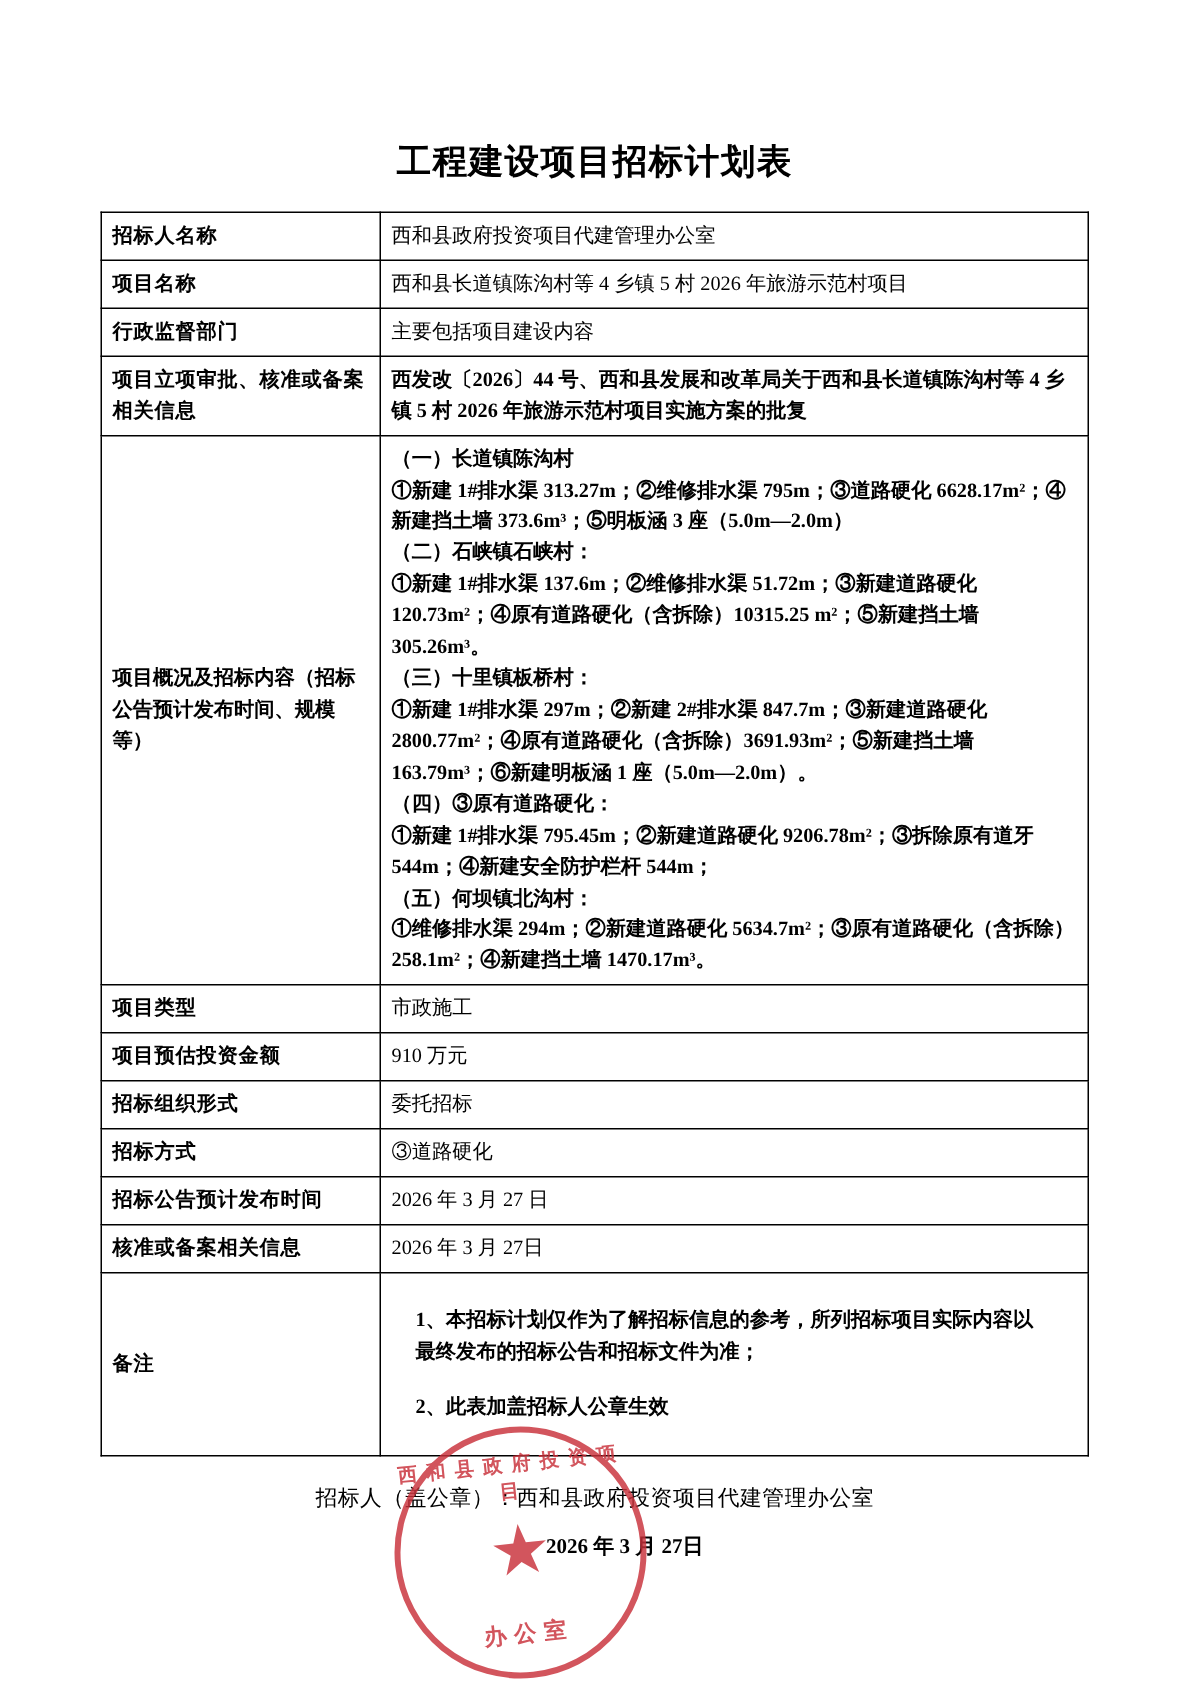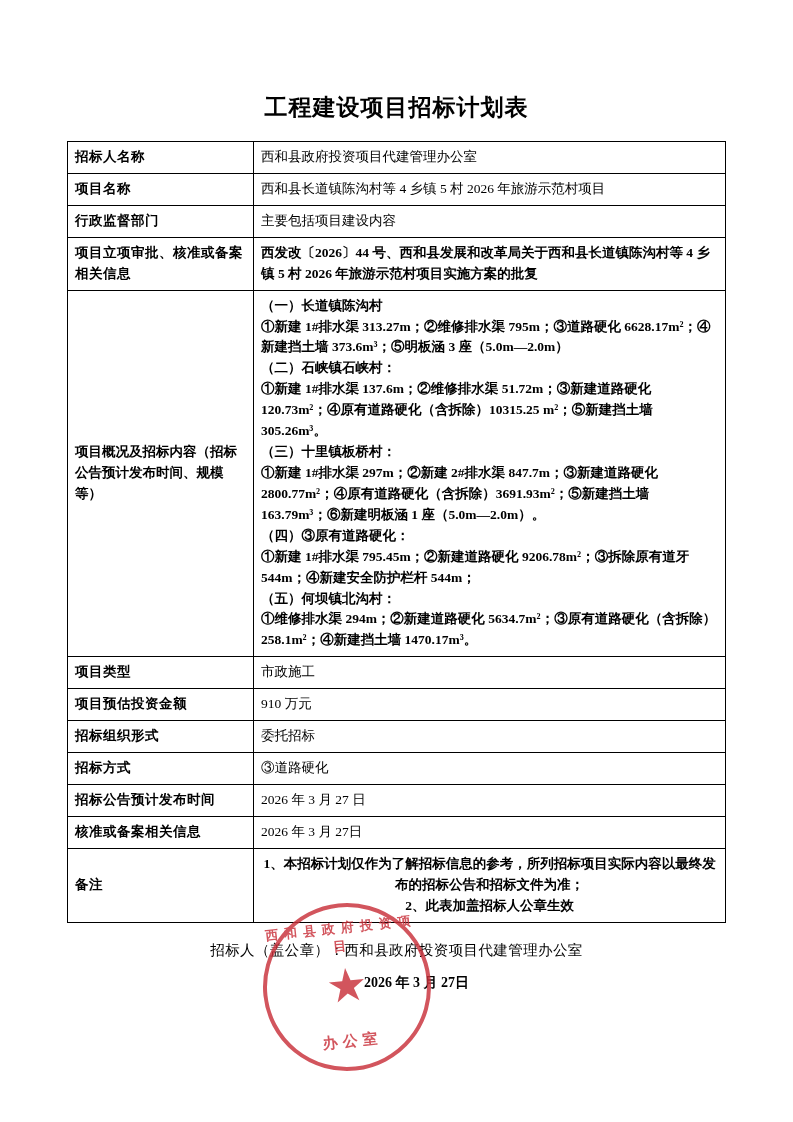--- a/index.html
+++ b/index.html
@@ -74,21 +74,21 @@
   }
   .scope-cell p {
     margin: 0;
   }
   .remark-cell {
     text-align: left;
     font-weight: bold;
     line-height: 1.8;
     padding: 8px;
   }
-  .remark-cell p { margin: 0; text-align: center; }
+  .remark-cell p { margin: 16px; }
   .sign-area {
     width: 658px;
     margin: 18px auto 0 auto;
     position: relative;
     height: 140px;
   }
   .sign-line {
     text-align: center;
     font-size: 14.5px;
     font-weight: normal;

